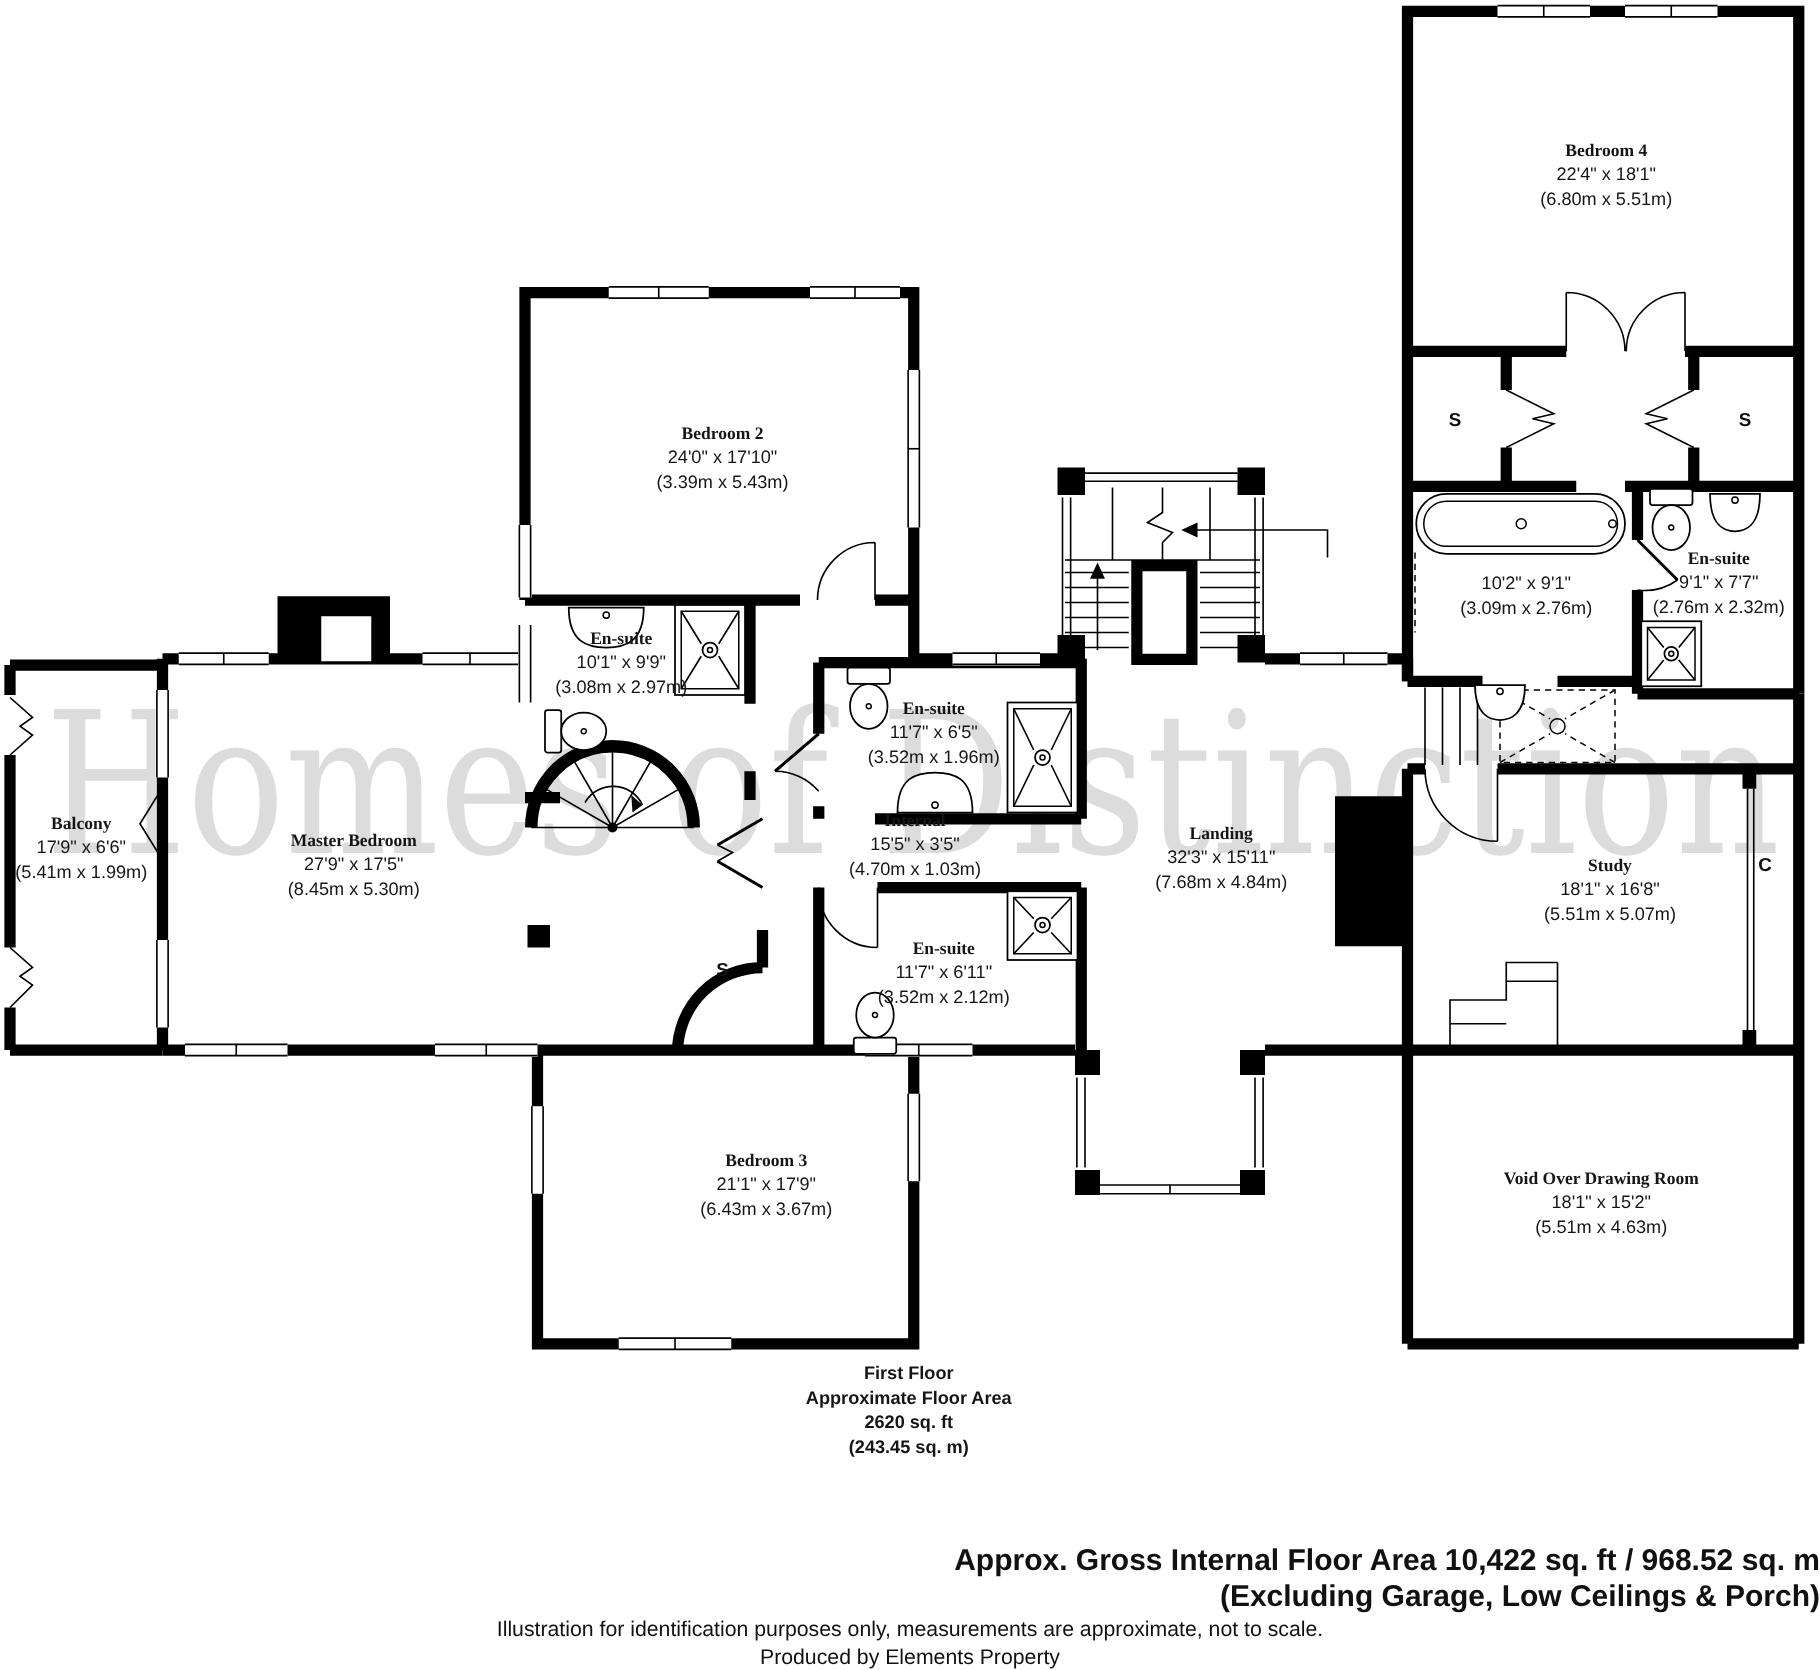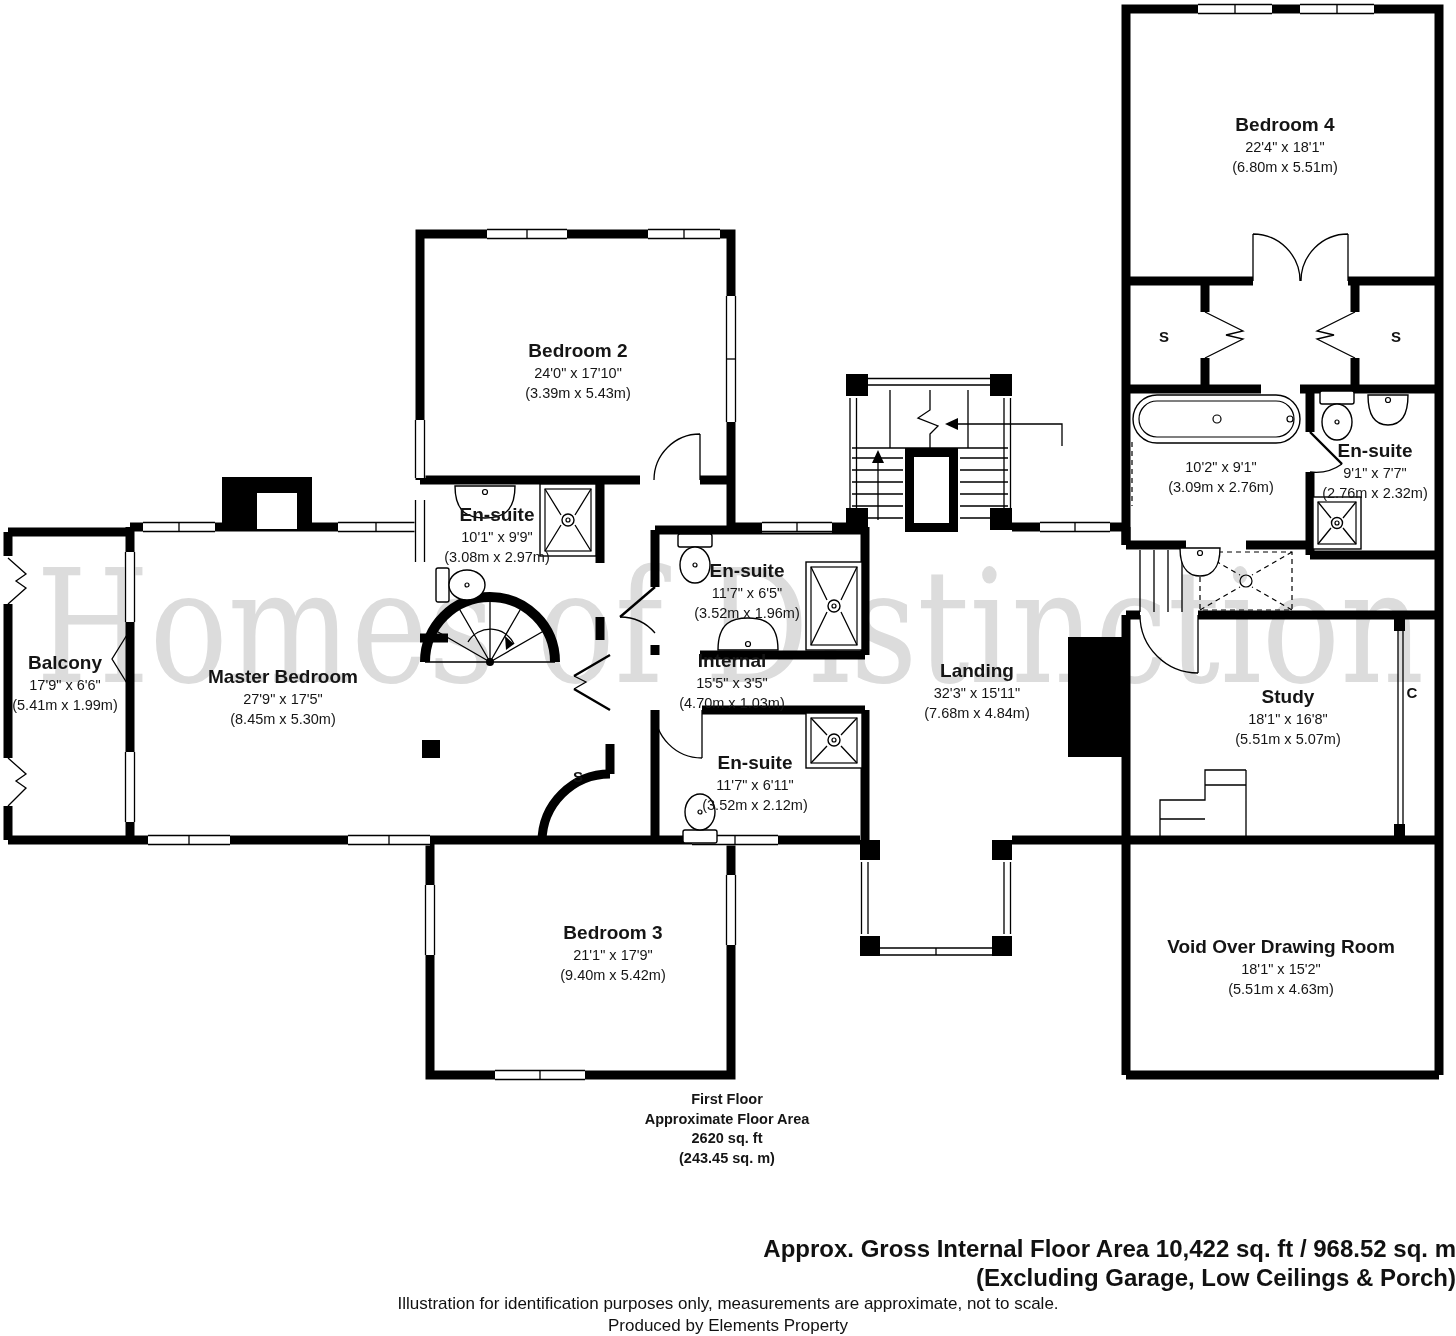--- a/index.html
+++ b/index.html
@@ -1,21 +1,21 @@
 <!DOCTYPE html>
 <html><head>
 <meta charset="utf-8">
 <style>
   html,body{margin:0;padding:0;background:#fff;}
   #page{position:relative;width:1456px;height:1336px;background:#fff;overflow:hidden;
         font-family:"Liberation Sans",sans-serif;color:#111;}
   svg text.wm{font-family:"DejaVu Serif",serif;}
   .lbl{position:absolute;transform:translateX(-50%);text-align:center;white-space:nowrap;
        font-size:14.5px;line-height:1.36;color:#151515;}
-  .lbl .nm{font-weight:700;font-size:19px;}
+  .lbl .nm{font-weight:700;font-size:14px;font-family:Liberation Serif, serif;}
   .mark{position:absolute;transform:translateX(-50%);font-weight:700;font-size:15px;color:#111;}
   .summary{font-weight:700;}
   .footer{position:absolute;left:0;width:1456px;top:1234px;text-align:center;}
   .f-big{font-size:24px;font-weight:700;line-height:1.22;text-align:right;}
   .f-small{font-size:17px;line-height:1.35;}
   
   .wall{stroke:#000;stroke-width:9;fill:none;}
   .thin{stroke:#000;stroke-width:1.3;fill:none;}
   .leaf{stroke:#000;stroke-width:2.4;fill:none;}
   .blk{fill:#000;stroke:none;}
@@ -385,21 +385,21 @@
   <div>(5.51m x 5.07m)</div>
 </div>
 <div class="lbl" style="left:755px;top:750px">
   <div class="nm">En-suite</div>
   <div>11'7" x 6'11"</div>
   <div>(3.52m x 2.12m)</div>
 </div>
 <div class="lbl" style="left:613px;top:920px">
   <div class="nm">Bedroom 3</div>
   <div>21'1" x 17'9"</div>
-  <div>(9.40m x 5.42m)</div>
+  <div>(6.43m x 3.67m)</div>
 </div>
 <div class="lbl" style="left:1281px;top:934px">
   <div class="nm">Void Over Drawing Room</div>
   <div>18'1" x 15'2"</div>
   <div>(5.51m x 4.63m)</div>
 </div>
 
 
 <div class="mark" style="left:1164px;top:328px">S</div>
 <div class="mark" style="left:1396px;top:328px">S</div>

